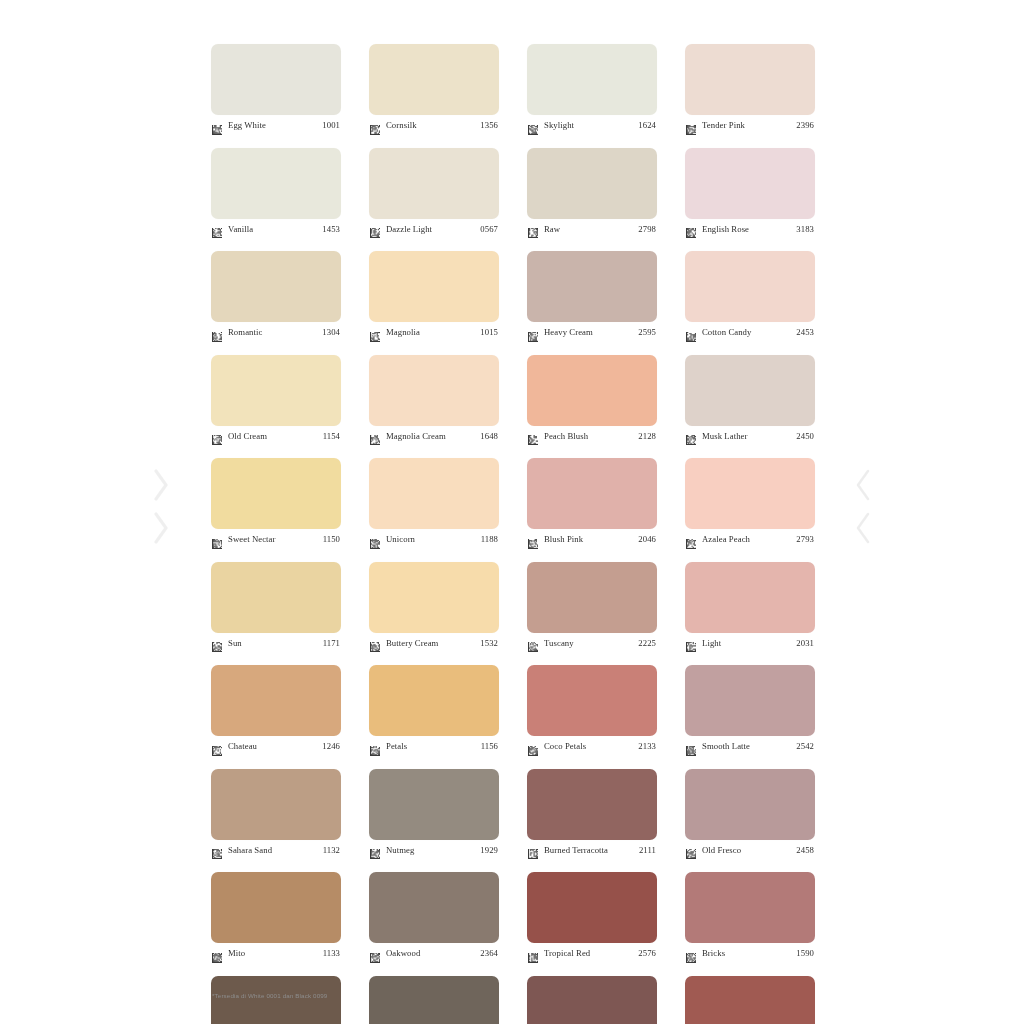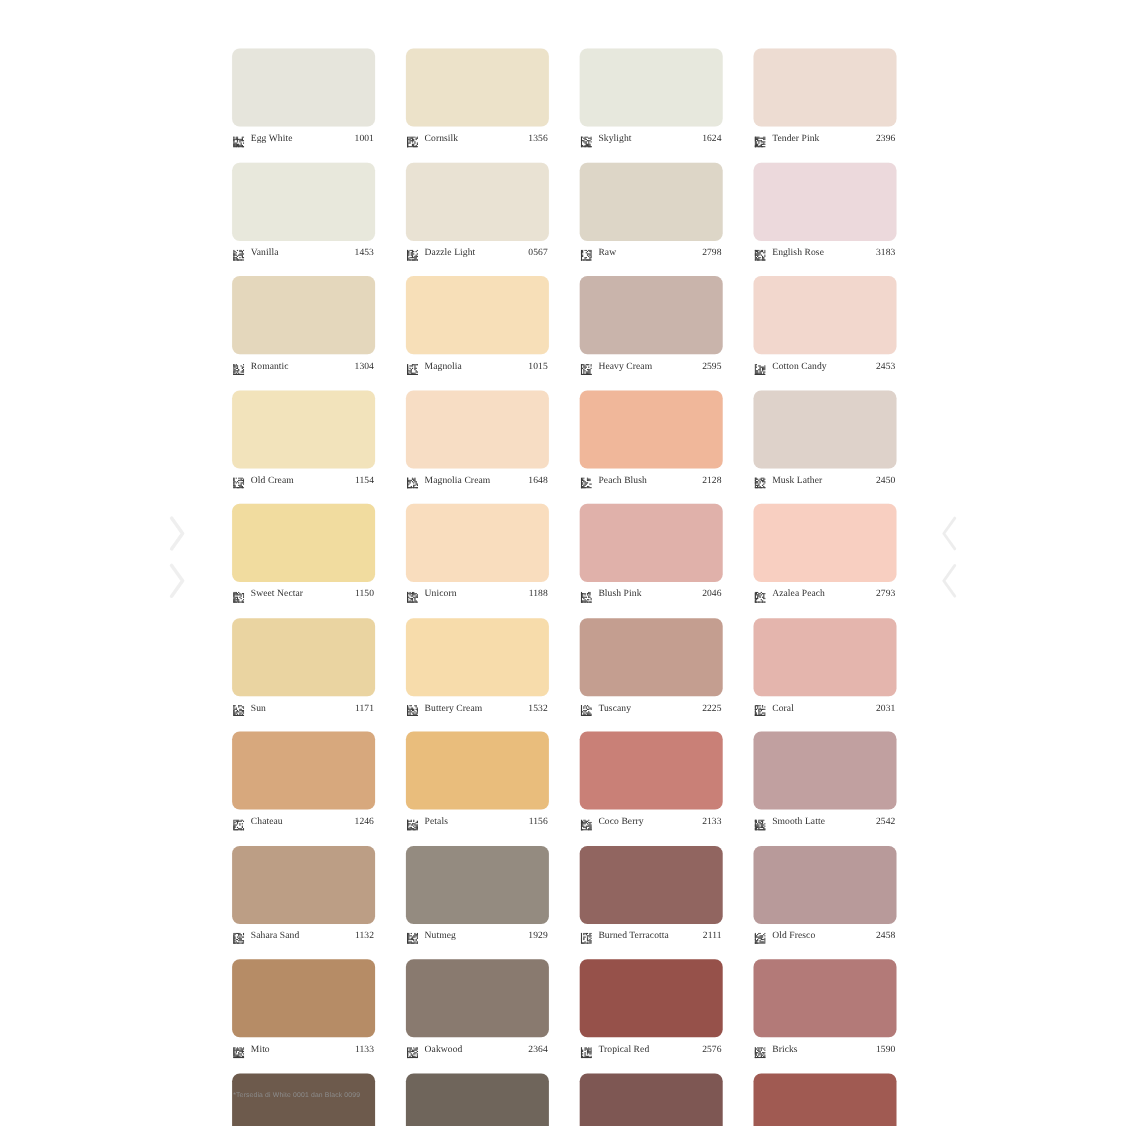--- a/index.html
+++ b/index.html
@@ -1410,21 +1410,21 @@
               <rect x="0" y="80" width="10" height="10" fill="#3a3a3a"></rect>
               <rect x="10" y="80" width="10" height="10" fill="#3a3a3a"></rect>
               <rect x="20" y="80" width="10" height="10" fill="#3a3a3a"></rect>
               <rect x="30" y="80" width="10" height="10" fill="#3a3a3a"></rect>
               <rect x="40" y="80" width="10" height="10" fill="#3a3a3a"></rect>
               <rect x="60" y="80" width="10" height="10" fill="#3a3a3a"></rect>
               <rect x="70" y="80" width="10" height="10" fill="#3a3a3a"></rect>
               <rect x="0" y="0" width="10" height="90" fill="#3a3a3a"></rect>
               <rect x="0" y="80" width="90" height="10" fill="#3a3a3a"></rect>
             </svg></span>
-          <span class="swatch-name">Coral</span>
+          <span class="swatch-name">Light</span>
           <span class="swatch-code">2031</span>
         </div>
       </div>
       <div class="swatch-cell">
         <div class="swatch-chip" style="background: rgb(215, 168, 125);"></div>
         <div class="swatch-meta">
           <span class="qr-icon"><svg viewBox="0 0 90 90" xmlns="http://www.w3.org/2000/svg" aria-hidden="true">
               <rect x="0" y="0" width="90" height="90" fill="#ffffff"></rect>
               <rect x="10" y="0" width="10" height="10" fill="#3a3a3a"></rect>
               <rect x="20" y="0" width="10" height="10" fill="#3a3a3a"></rect>
@@ -1577,21 +1577,21 @@
               <rect x="60" y="70" width="10" height="10" fill="#3a3a3a"></rect>
               <rect x="70" y="70" width="10" height="10" fill="#3a3a3a"></rect>
               <rect x="80" y="70" width="10" height="10" fill="#3a3a3a"></rect>
               <rect x="0" y="80" width="10" height="10" fill="#3a3a3a"></rect>
               <rect x="10" y="80" width="10" height="10" fill="#3a3a3a"></rect>
               <rect x="60" y="80" width="10" height="10" fill="#3a3a3a"></rect>
               <rect x="80" y="80" width="10" height="10" fill="#3a3a3a"></rect>
               <rect x="0" y="0" width="10" height="90" fill="#3a3a3a"></rect>
               <rect x="0" y="80" width="90" height="10" fill="#3a3a3a"></rect>
             </svg></span>
-          <span class="swatch-name">Coco Berry</span>
+          <span class="swatch-name">Coco Petals</span>
           <span class="swatch-code">2133</span>
         </div>
       </div>
       <div class="swatch-cell">
         <div class="swatch-chip" style="background: rgb(193, 160, 160);"></div>
         <div class="swatch-meta">
           <span class="qr-icon"><svg viewBox="0 0 90 90" xmlns="http://www.w3.org/2000/svg" aria-hidden="true">
               <rect x="0" y="0" width="90" height="90" fill="#ffffff"></rect>
               <rect x="0" y="0" width="10" height="10" fill="#3a3a3a"></rect>
               <rect x="10" y="0" width="10" height="10" fill="#3a3a3a"></rect>

